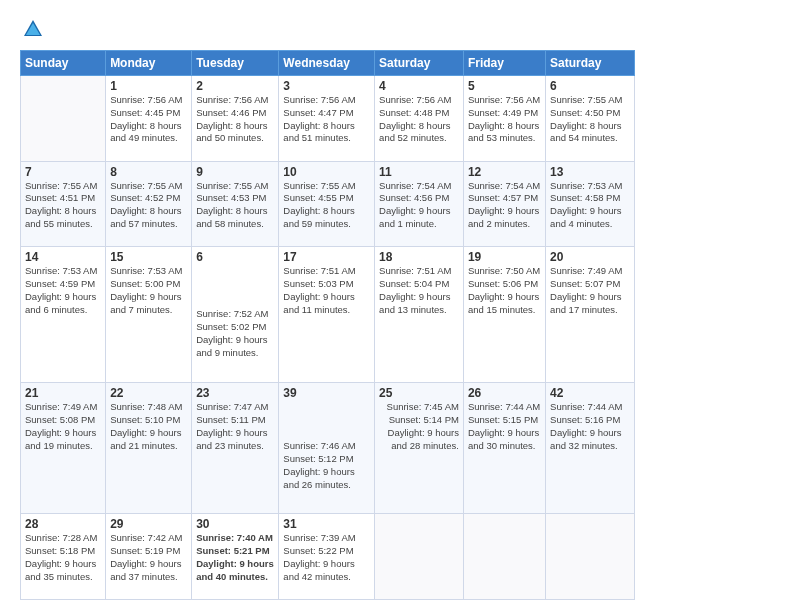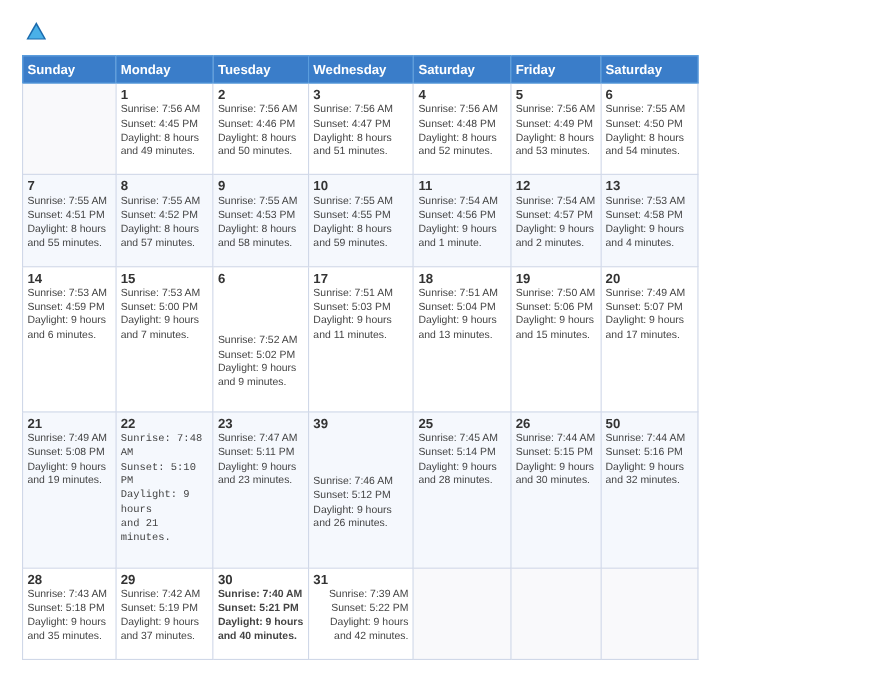--- a/index.html
+++ b/index.html
@@ -286,86 +286,86 @@
         <tr>
           <td>
             <span class="day-number">21</span>
             <div class="day-info" style="white-space: pre-line;">Sunrise: 7:49 AM
 Sunset: 5:08 PM
 Daylight: 9 hours
 and 19 minutes.</div>
           </td>
           <td>
             <span class="day-number">22</span>
-            <div class="day-info" style="white-space: pre-line; font-family: Liberation Mono, monospace;">Sunrise: 7:48 AM
+            <div class="day-info" style="white-space: pre-line;">Sunrise: 7:48 AM
 Sunset: 5:10 PM
 Daylight: 9 hours
 and 21 minutes.</div>
           </td>
           <td>
             <span class="day-number">23</span>
             <div class="day-info" style="white-space: pre-line;">Sunrise: 7:47 AM
 Sunset: 5:11 PM
 Daylight: 9 hours
 and 23 minutes.</div>
           </td>
           <td>
             <span class="day-number">39</span>
             <div class="day-info" style="white-space: pre-line; margin-top: 40px;">Sunrise: 7:46 AM
 Sunset: 5:12 PM
 Daylight: 9 hours
 and 26 minutes.</div>
           </td>
           <td>
             <span class="day-number">25</span>
-            <div class="day-info" style="white-space: pre-line;">Sunrise: 7:45 AM
+            <div class="day-info" style="white-space: pre-line; text-align: right;">Sunrise: 7:45 AM
 Sunset: 5:14 PM
 Daylight: 9 hours
 and 28 minutes.</div>
           </td>
           <td>
             <span class="day-number">26</span>
             <div class="day-info" style="white-space: pre-line;">Sunrise: 7:44 AM
 Sunset: 5:15 PM
 Daylight: 9 hours
 and 30 minutes.</div>
           </td>
           <td>
-            <span class="day-number">50</span>
+            <span class="day-number">42</span>
             <div class="day-info" style="white-space: pre-line;">Sunrise: 7:44 AM
 Sunset: 5:16 PM
 Daylight: 9 hours
 and 32 minutes.</div>
           </td>
         </tr>
         <tr>
           <td>
             <span class="day-number">28</span>
-            <div class="day-info" style="white-space: pre-line;">Sunrise: 7:43 AM
+            <div class="day-info" style="white-space: pre-line;">Sunrise: 7:28 AM
 Sunset: 5:18 PM
 Daylight: 9 hours
 and 35 minutes.</div>
           </td>
           <td>
             <span class="day-number">29</span>
             <div class="day-info" style="white-space: pre-line;">Sunrise: 7:42 AM
 Sunset: 5:19 PM
 Daylight: 9 hours
 and 37 minutes.</div>
           </td>
           <td>
             <span class="day-number">30</span>
             <div class="day-info" style="white-space: pre-line; font-weight: bold;">Sunrise: 7:40 AM
 Sunset: 5:21 PM
 Daylight: 9 hours
 and 40 minutes.</div>
           </td>
           <td>
             <span class="day-number">31</span>
-            <div class="day-info" style="white-space: pre-line; text-align: right;">Sunrise: 7:39 AM
+            <div class="day-info" style="white-space: pre-line;">Sunrise: 7:39 AM
 Sunset: 5:22 PM
 Daylight: 9 hours
 and 42 minutes.</div>
           </td>
           <td class="empty-cell"></td>
           <td class="empty-cell"></td>
           <td class="empty-cell"></td>
         </tr>
       </tbody>
   </table>

